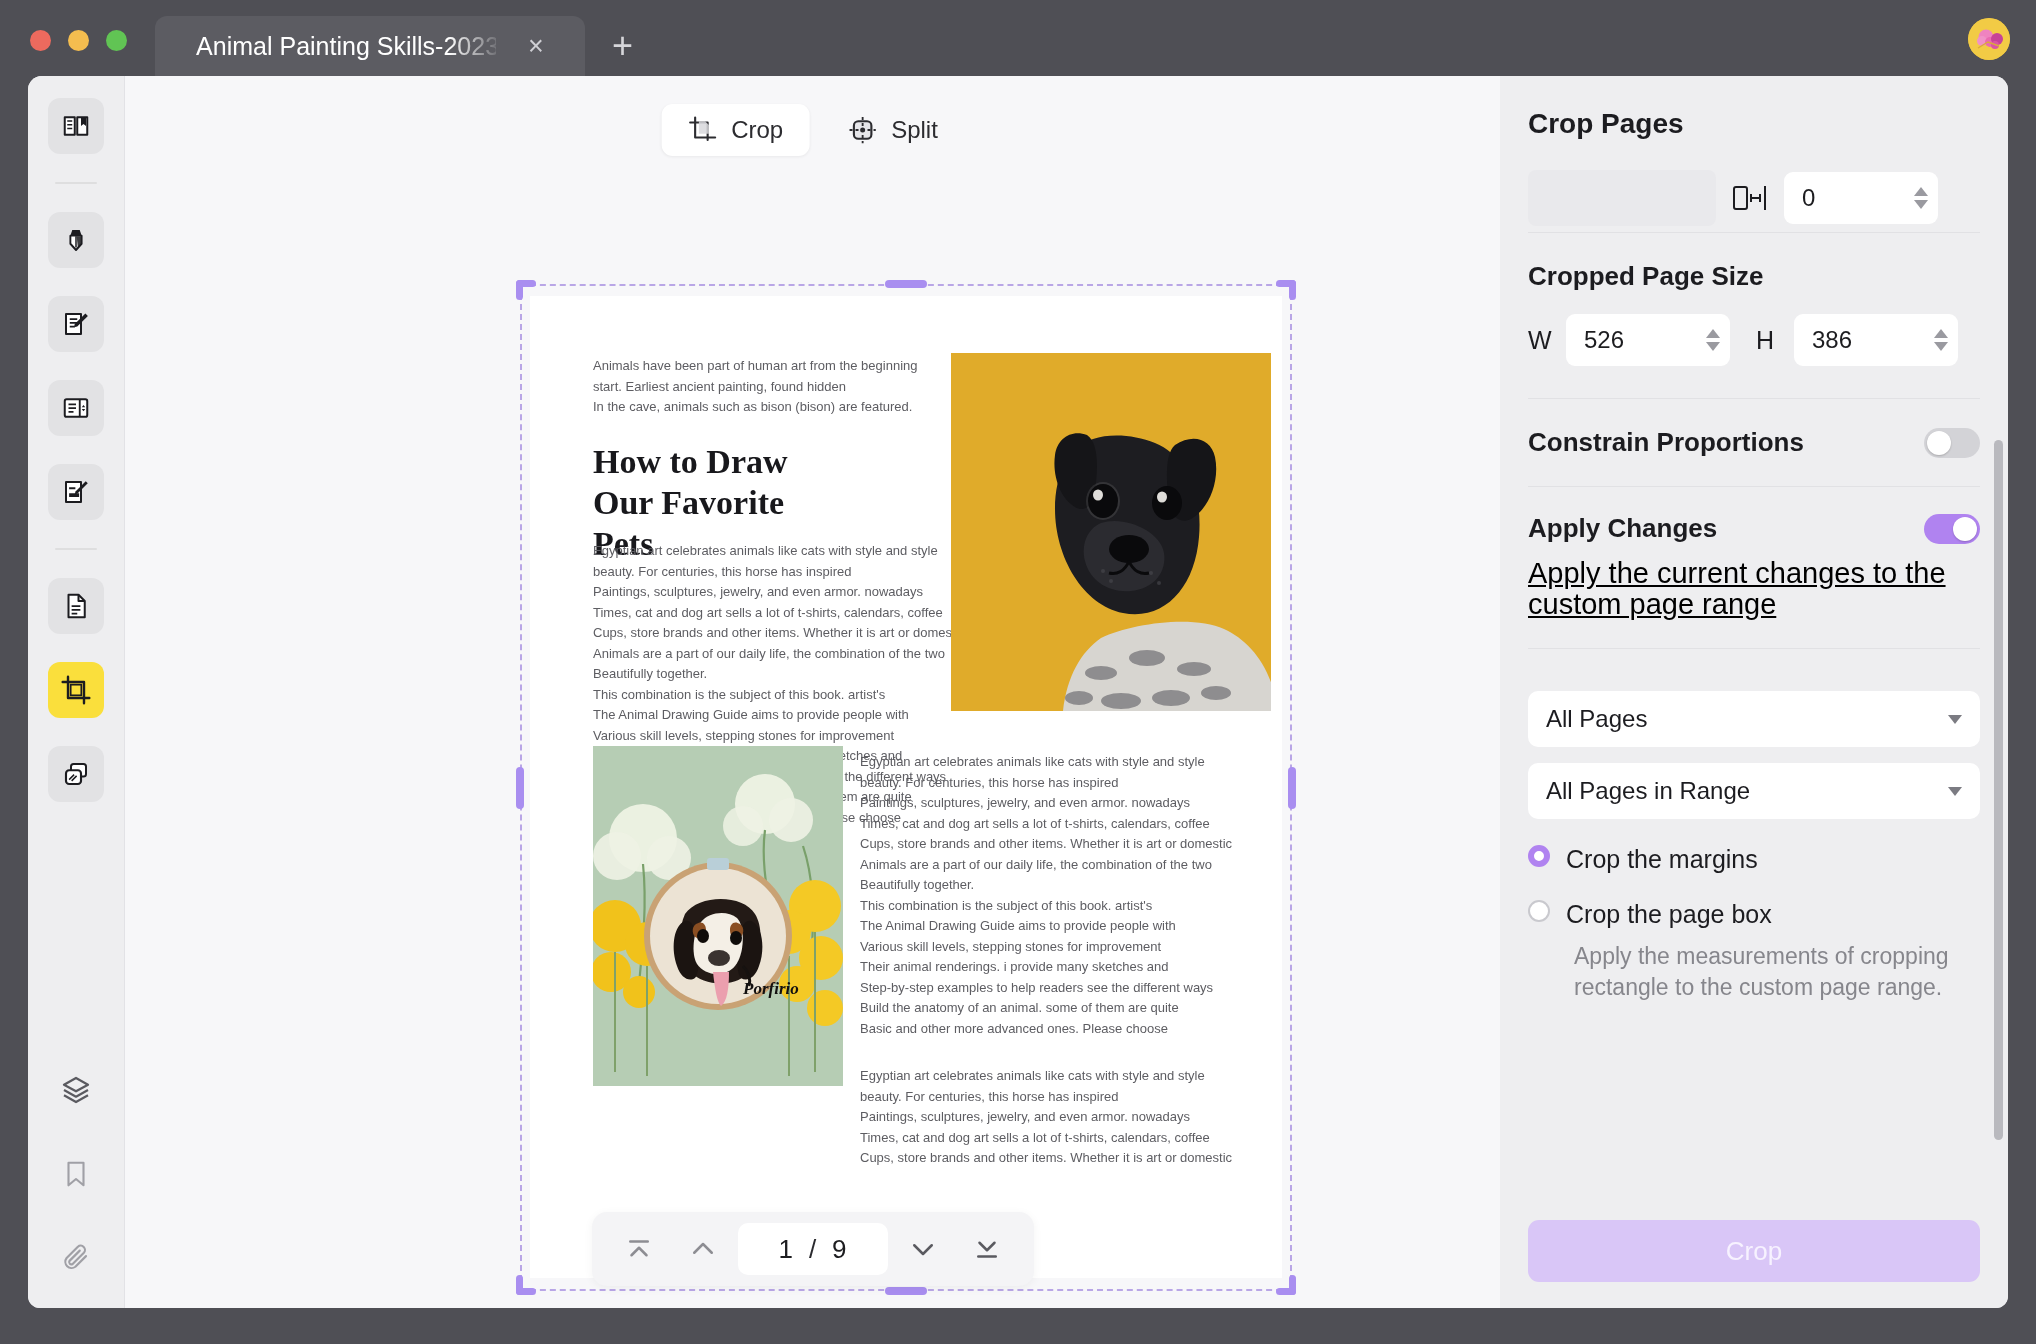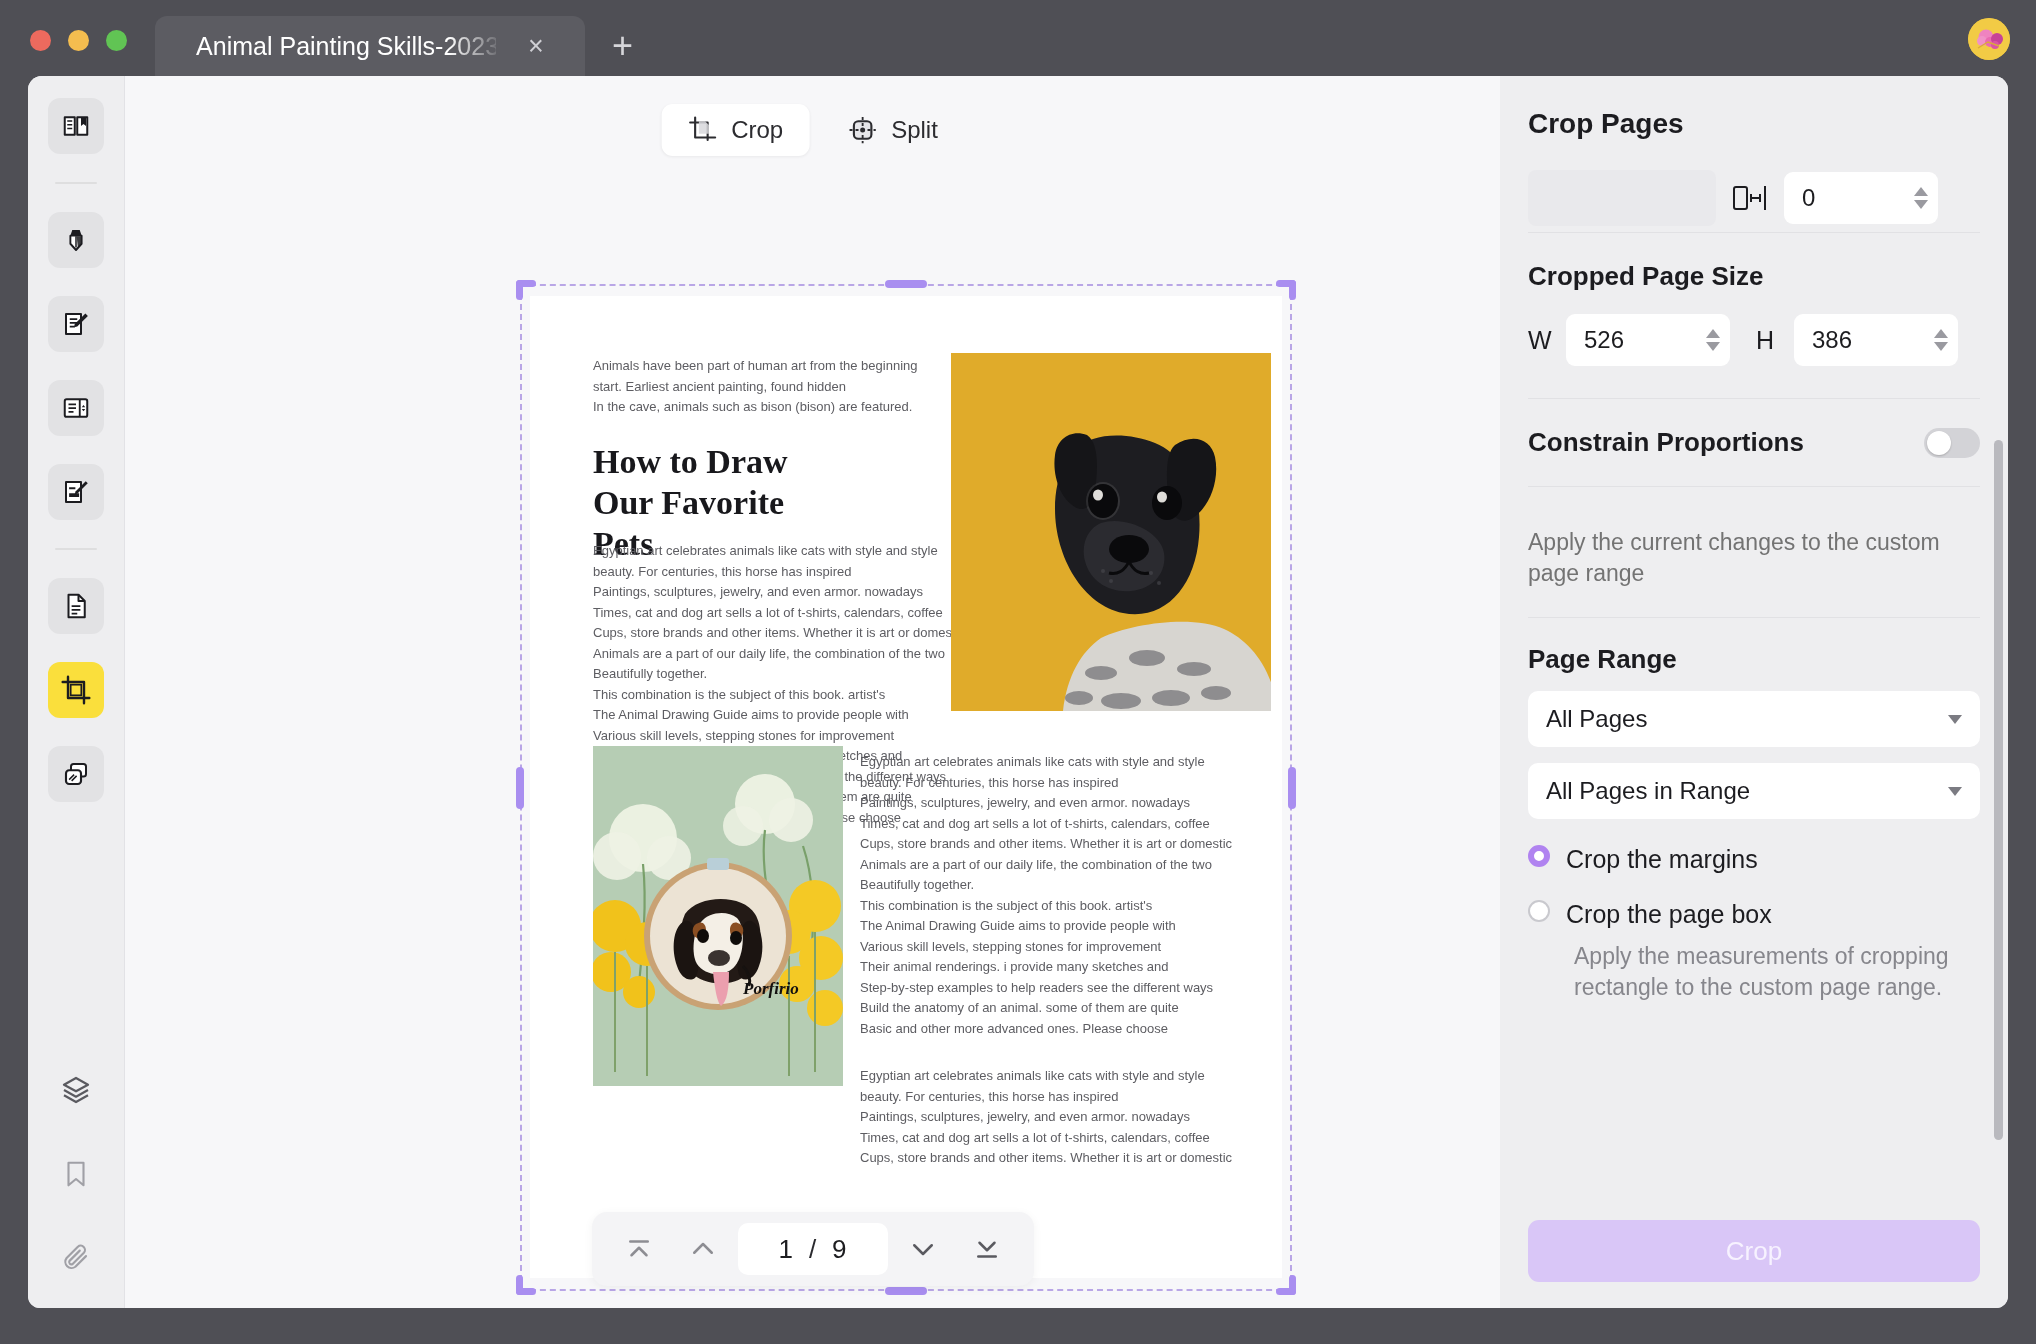--- a/index.html
+++ b/index.html
@@ -171,21 +171,21 @@
     width: 56px; height: 30px; border-radius: 16px; position: relative; cursor: pointer;
     background: #d3d3d7;
   }
   .toggle.on { background: #b083f0; }
   .toggle .knob {
     position: absolute; top: 3px; left: 3px; width: 24px; height: 24px; border-radius: 50%;
     background: #fff; box-shadow: 0 1px 2px rgba(0,0,0,.2);
   }
   .toggle.on .knob { left: 29px; }
 
-  .help-text { font-size: 23px; line-height: 31px; color: #737373; }
+  .help-text { font-size: 29px; line-height: 31px; color: #000000; text-decoration: underline; }
 
   .select {
     height: 56px; background: #fff; border-radius: 10px; display: flex; align-items: center;
     padding: 0 18px; font-size: 24px; color: #1c1c20; cursor: pointer; position: relative;
     margin-top: 16px;
   }
   .select .caret {
     position: absolute; right: 18px; width: 0; height: 0;
     border-left: 7px solid transparent; border-right: 7px solid transparent;
     border-top: 9px solid #7b7b82;
@@ -622,27 +622,32 @@
         <div class="toggle-row" style="padding:28px 0">
           <span class="sec-title">Constrain Proportions</span>
           <span class="toggle">
             <i class="knob"></i>
           </span>
         </div>
 
         <div class="divider"></div>
 
         <div style="padding-top:26px">
+          <div class="toggle-row">
+            <span class="sec-title">Apply Changes</span>
+            <span class="toggle on">
+              <i class="knob"></i>
+            </span>
+          </div>
           <div class="help-text" style="margin-top:14px;width:430px">Apply the current changes to the custom page range</div>
         </div>
 
         <div class="divider" style="margin-top:28px"></div>
 
         <div style="padding-top:26px">
-          <div class="sec-title">Page Range</div>
 
           <div class="select">
             <span>All Pages</span>
             <i class="caret"></i>
           </div>
 
           <div class="select">
             <span>All Pages in Range</span>
             <i class="caret"></i>
           </div>

